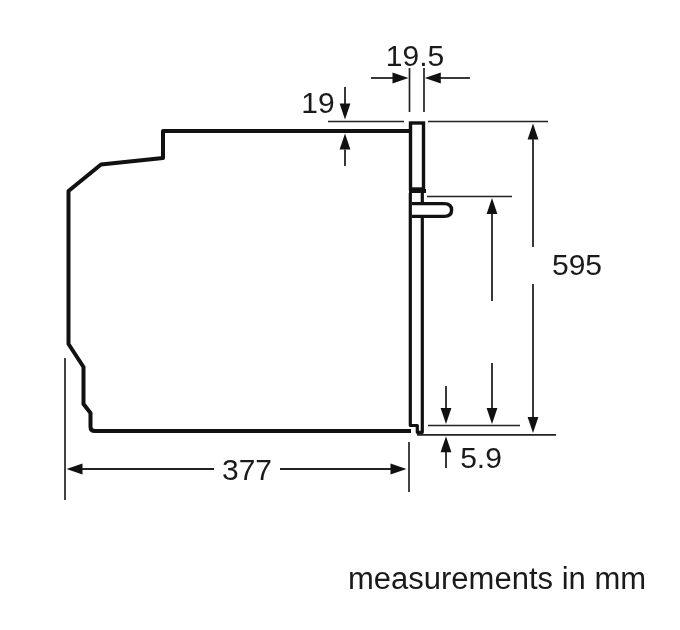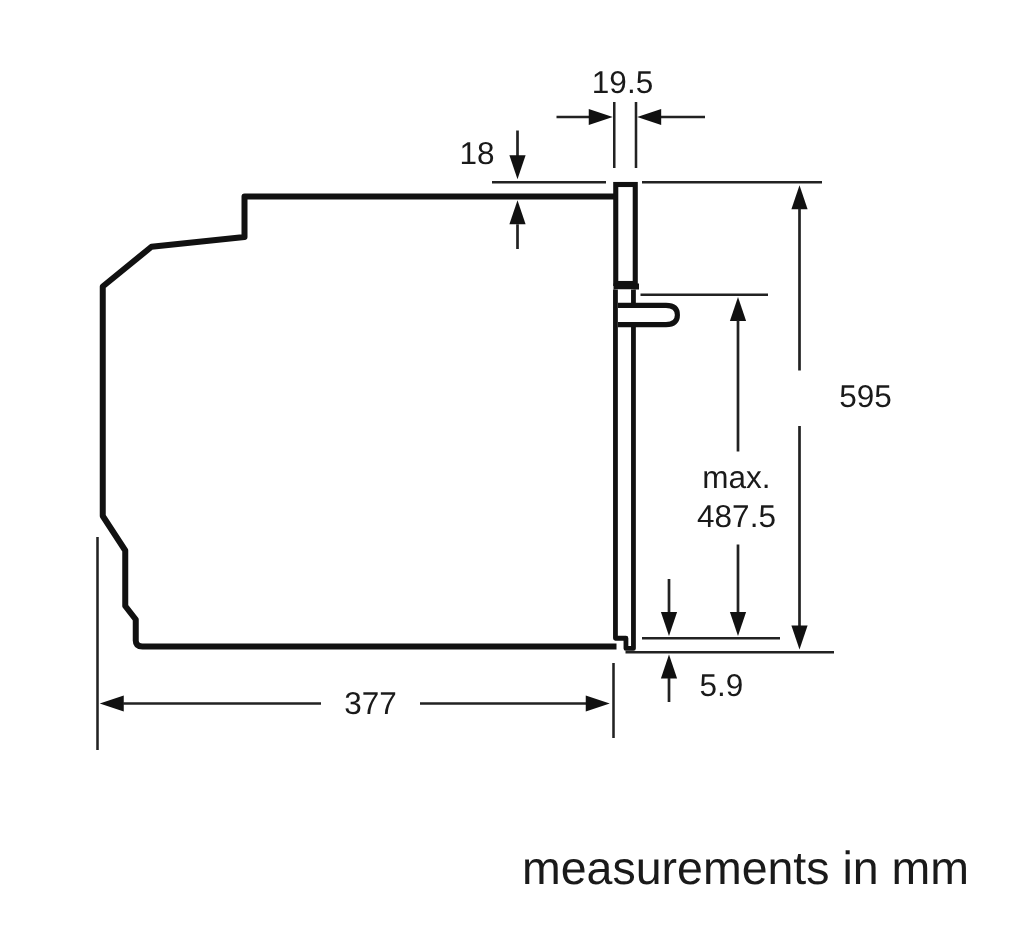--- a/index.html
+++ b/index.html
@@ -16,21 +16,21 @@
     overflow: hidden;
   }
   .drawing {
     position: absolute;
     left: 0;
     top: 0;
   }
   .dim-label {
     position: absolute;
     transform: translate(-50%, -50%);
-    font-size: 21px;
+    font-size: 30px;
     color: #1a1a1a;
     white-space: nowrap;
     line-height: 26px;
     text-align: center;
   }
   .note-label {
     position: absolute;
     font-size: 31px;
     color: #1a1a1a;
     white-space: nowrap;
@@ -103,28 +103,24 @@
     <g stroke="#222222" stroke-width="1.8" fill="#111111">
       <path d="M 66.5,469 L 82.5,463.6 L 82.5,474.4 Z" stroke="none"></path>
       <path d="M 82,469 L 214,469" fill="none"></path>
       <path d="M 280,469 L 391,469" fill="none"></path>
       <path d="M 406.5,469 L 390.5,463.6 L 390.5,474.4 Z" stroke="none"></path>
     </g>
   </svg>
 
   <div class="dim-label" style="left:415px; top:56px;">19.5</div>
 
-  <div class="dim-label" style="left:318px; top:103px;">18</div>
+  <div class="dim-label" style="left:318px; top:103px;">19</div>
 
   <div class="dim-label" style="left:533px; top:265px;margin-left:44px;">595</div>
 
-  <div class="dim-label" style="left:491px; top:332px;">
-    <div>max.</div>
-    <div>487.5</div>
-  </div>
 
   <div class="dim-label" style="left:481px; top:458px;">5.9</div>
 
   <div class="dim-label" style="left:247px; top:470px;">377</div>
 
   <div class="note-label" style="left:348px; top:561px;">measurements in mm</div>
 
 </div>
 
 </body></html>

